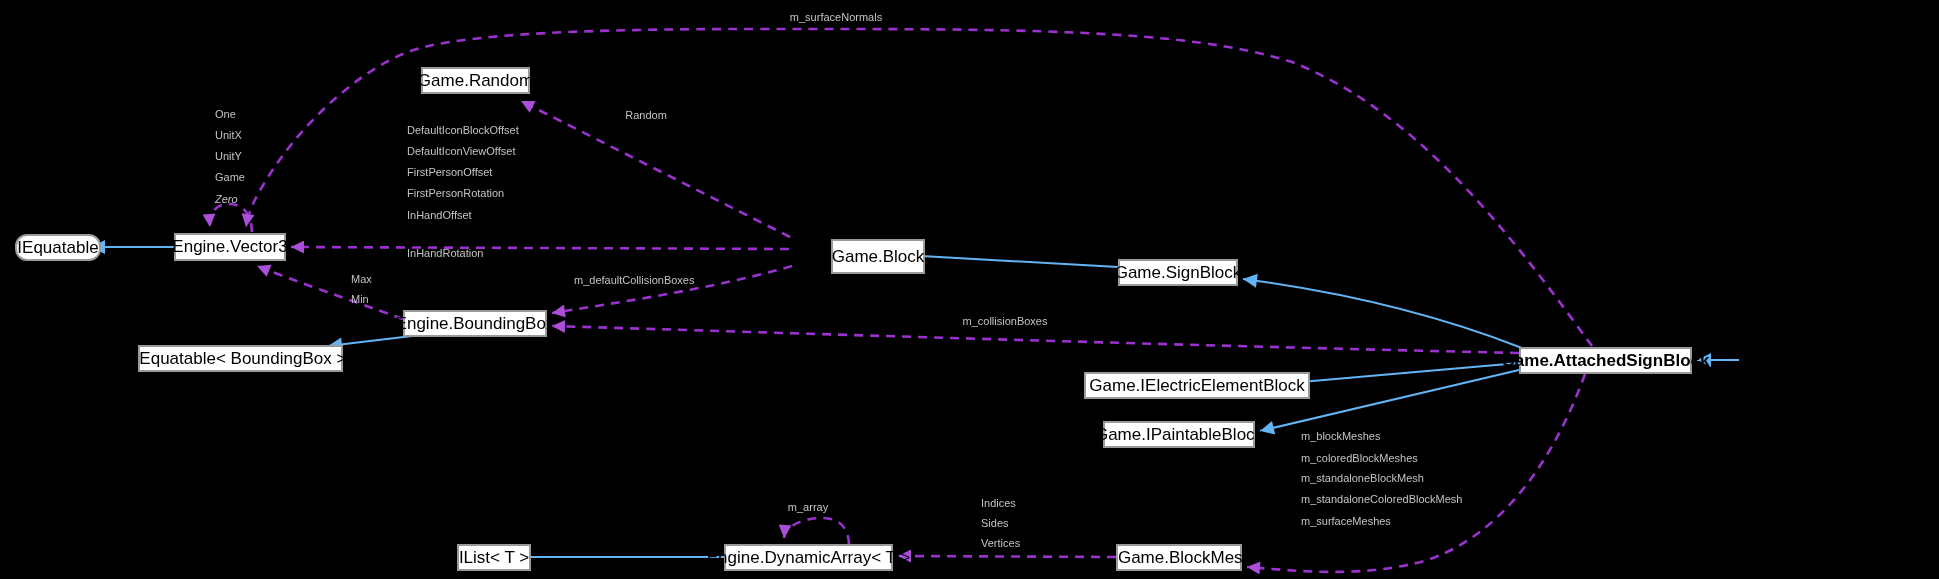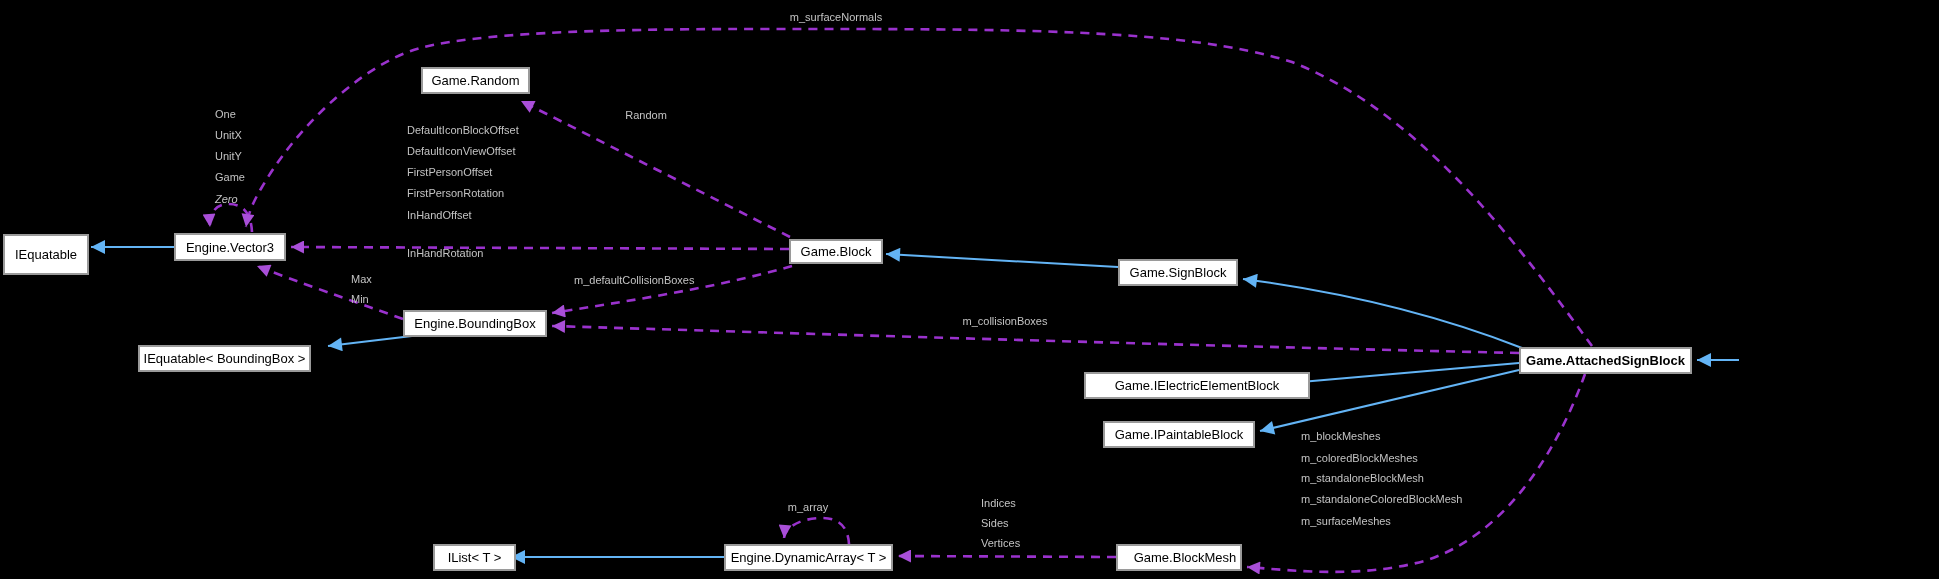--- a/index.html
+++ b/index.html
@@ -9,21 +9,21 @@
   }
   #edges{position:absolute;left:0;top:0;width:1939px;height:579px;}
   path.edge{fill:none;}
   path.inheritance{stroke:var(--inh,#63b4f5);stroke-width:2;}
   path.usage{stroke:var(--use,#9a32cd);stroke-width:2.6;stroke-dasharray:9 7;}
   .arrow-inheritance{fill:var(--inh,#63b4f5);}
   .arrow-usage{fill:var(--useArrow,#a94fd8);}
   .node{
     position:absolute;display:flex;align-items:center;justify-content:center;
     background:var(--nodeFill,#fff);border:2px solid var(--nodeBorder,#9a9a9a);
-    color:var(--nodeText,#000);font-size:13px;white-space:nowrap;
+    color:var(--nodeText,#000);font-size:17px;white-space:nowrap;
     box-sizing:border-box;z-index:3;cursor:pointer;
   }
   .node.current{background:var(--curFill,#9f9f9f);border-color:var(--curBorder,#6e6e6e);cursor:default;}
   .elabel{
     position:absolute;color:var(--labelCol,#c3c3c3);font-size:11px;white-space:nowrap;
     transform:translateY(-50%);z-index:2;
   }
   .elabel.middle{transform:translate(-50%,-50%);}
 </style>
 </head>
@@ -77,26 +77,26 @@
     <div class="elabel middle" style="left: 1005px; top: 321px;">m_collisionBoxes</div>
     <div class="elabel" style="left: 1301px; top: 436px;">m_blockMeshes</div>
     <div class="elabel" style="left: 1301px; top: 458px;">m_coloredBlockMeshes</div>
     <div class="elabel" style="left: 1301px; top: 478px;">m_standaloneBlockMesh</div>
     <div class="elabel" style="left: 1301px; top: 499px;">m_standaloneColoredBlockMesh</div>
     <div class="elabel" style="left: 1301px; top: 521px;">m_surfaceMeshes</div>
     <div class="elabel" style="left: 981px; top: 503px;">Indices</div>
     <div class="elabel" style="left: 981px; top: 523px;">Sides</div>
     <div class="elabel" style="left: 981px; top: 543px;">Vertices</div>
     <div class="elabel middle" style="left: 808px; top: 507px;">m_array</div>
-    <div class="node" style="left: 3px; top: 234px; width: 86px; height: 41px;">IEquatable</div>
+    <div class="node" style="left: 15px; top: 234px; width: 86px; height: 27px; border-radius: 12px;">IEquatable</div>
     <div class="node" style="left: 174px; top: 233px; width: 112px; height: 28px;">Engine.Vector3</div>
     <div class="node" style="left: 421px; top: 67px; width: 109px; height: 27px;">Game.Random</div>
-    <div class="node" style="left: 789px; top: 239px; width: 94px; height: 25px; text-align: right;">Game.Block</div>
+    <div class="node" style="left: 831px; top: 239px; width: 94px; height: 35px; text-align: right;">Game.Block</div>
     <div class="node" style="left: 1118px; top: 259px; width: 120px; height: 27px;">Game.SignBlock</div>
     <div class="node" style="left: 403px; top: 310px; width: 144px; height: 27px;">Engine.BoundingBox</div>
-    <div class="node" style="left: 138px; top: 345px; width: 173px; height: 27px;">IEquatable&lt; BoundingBox &gt;</div>
+    <div class="node" style="left: 138px; top: 345px; width: 205px; height: 27px;">IEquatable&lt; BoundingBox &gt;</div>
     <div class="node" style="left: 1519px; top: 347px; width: 173px; height: 27px; font-weight: bold;">Game.AttachedSignBlock</div>
     <div class="node" style="left: 1084px; top: 372px; width: 226px; height: 27px;">Game.IElectricElementBlock</div>
     <div class="node" style="left: 1103px; top: 421px; width: 152px; height: 27px;">Game.IPaintableBlock</div>
-    <div class="node" style="left: 433px; top: 544px; width: 83px; height: 27px;">IList&lt; T &gt;</div>
+    <div class="node" style="left: 457px; top: 544px; width: 74px; height: 27px;">IList&lt; T &gt;</div>
     <div class="node" style="left: 724px; top: 544px; width: 169px; height: 27px;">Engine.DynamicArray&lt; T &gt;</div>
     <div class="node" style="left: 1116px; top: 544px; width: 126px; height: 27px; padding-left: 12px;">Game.BlockMesh</div>
   </div>
 
 </body></html>

